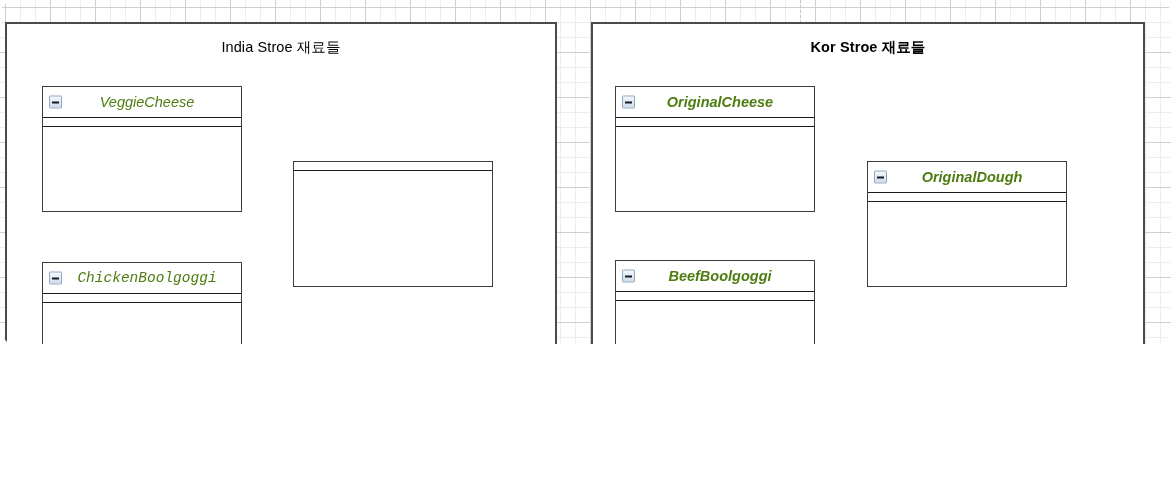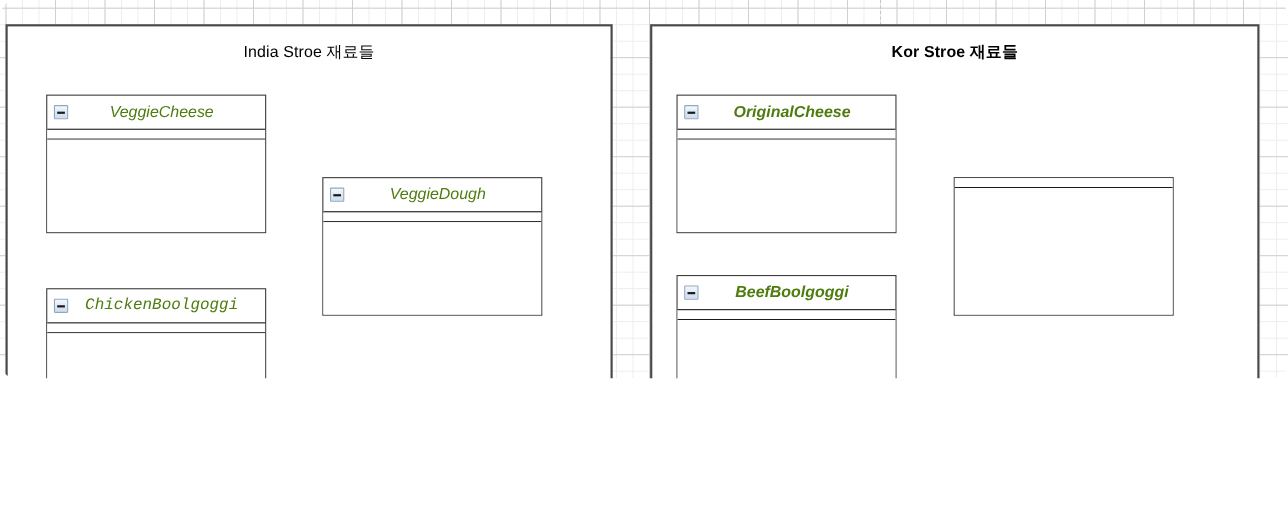--- a/index.html
+++ b/index.html
@@ -125,24 +125,20 @@
       <div class="package-title">India Stroe 재료들</div>
       <div class="classbox" style="left: 35px; top: 62px; width: 200px; height: 126px;">
         <div class="class-header">
           <span class="collapse-icon"></span>
           <span class="class-name">VeggieCheese</span>
         </div>
         <div class="class-band"></div>
         <div class="class-body"></div>
       </div>
       <div class="classbox" style="left: 286px; top: 137px; width: 200px; height: 126px;">
-        <div class="class-header">
-          <span class="collapse-icon"></span>
-          <span class="class-name">VeggieDough</span>
-        </div>
         <div class="class-band"></div>
         <div class="class-body"></div>
       </div>
       <div class="classbox" style="left: 35px; top: 238px; width: 200px; height: 126px; font-family: Liberation Mono, monospace;">
         <div class="class-header">
           <span class="collapse-icon"></span>
           <span class="class-name">ChickenBoolgoggi</span>
         </div>
         <div class="class-band"></div>
         <div class="class-body"></div>
@@ -152,24 +148,28 @@
       <div class="package-title">Kor Stroe 재료들</div>
       <div class="classbox" style="left: 22px; top: 62px; width: 200px; height: 126px;">
         <div class="class-header">
           <span class="collapse-icon"></span>
           <span class="class-name">OriginalCheese</span>
         </div>
         <div class="class-band"></div>
         <div class="class-body"></div>
       </div>
       <div class="classbox" style="left: 274px; top: 137px; width: 200px; height: 126px;">
+        <div class="class-header">
+          <span class="collapse-icon"></span>
+          <span class="class-name">OriginalDough</span>
+        </div>
         <div class="class-band"></div>
         <div class="class-body"></div>
       </div>
-      <div class="classbox" style="left: 22px; top: 226px; width: 200px; height: 126px;">
+      <div class="classbox" style="left: 22px; top: 236px; width: 200px; height: 126px;">
         <div class="class-header">
           <span class="collapse-icon"></span>
           <span class="class-name">BeefBoolgoggi</span>
         </div>
         <div class="class-band"></div>
         <div class="class-body"></div>
       </div>
     </div>
   </div>
 

